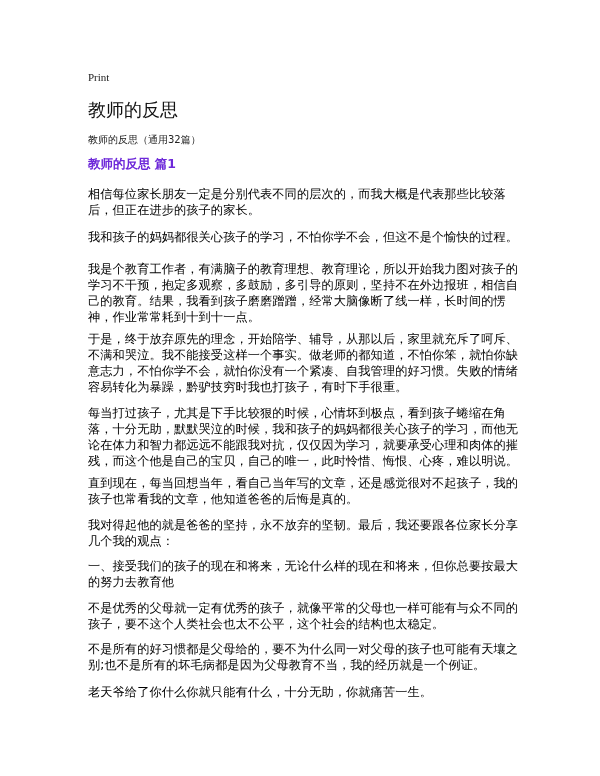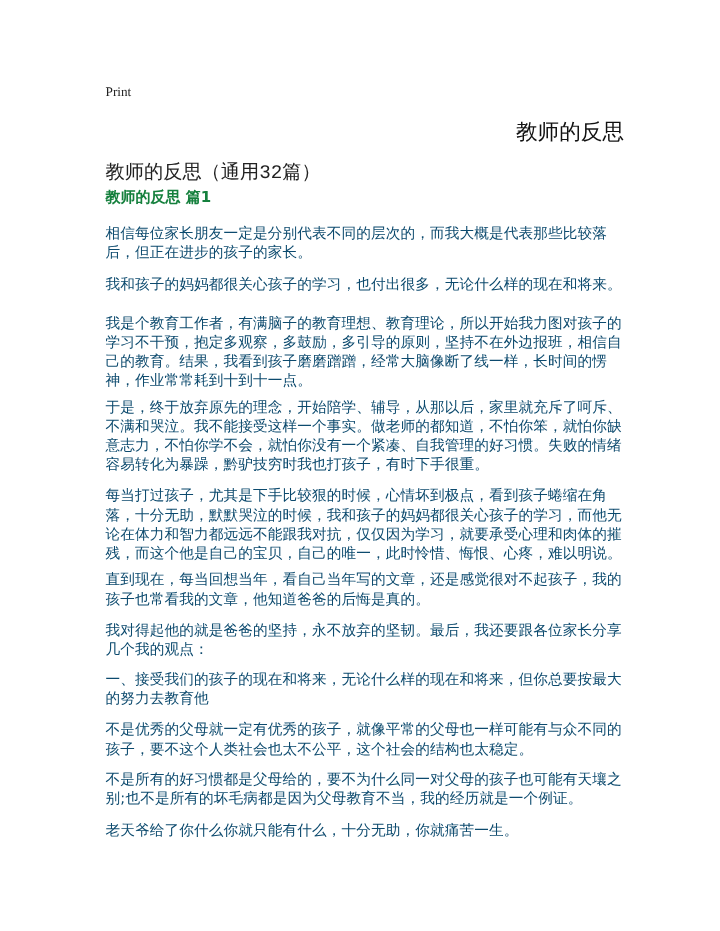--- a/index.html
+++ b/index.html
@@ -1,33 +1,33 @@
 <!DOCTYPE html>
 <html><head>
 <meta charset="utf-8">
 <style>
   html, body { margin:0; padding:0; background:#ffffff; }
   body { width:600px; height:776px; overflow:hidden; position:relative;
          font-family:"DejaVu Sans", sans-serif; color:#1a1a1a; }
   .print { position:absolute; left:88px; top:71px; font-family:"Liberation Serif", serif; font-size:11px; color:#222; }
-  .title { position:absolute; left:88px; width:432px; top:98px; text-align:right; font-size:18px; color:#111; }
-  .subtitle { position:absolute; left:88px; top:133px; font-size:16px; color:#222;font-family:Liberation Mono, monospace; }
-  .heading { position:absolute; left:88px; top:156px; font-size:12.5px; font-weight:bold; color:#15803d; }
-  .para { position:absolute; left:88px; width:432px; font-size:12.2px; line-height:16px; color:#0c4a6e; letter-spacing:0.1px; }
+  .title { position:absolute; left:88px; width:432px; top:98px; text-align:left; font-size:18px; color:#111; }
+  .subtitle { position:absolute; left:88px; top:133px; font-size:10px; color:#222; }
+  .heading { position:absolute; left:88px; top:156px; font-size:12.5px; font-weight:bold; color:#6d28d9; }
+  .para { position:absolute; left:88px; width:432px; font-size:12.2px; line-height:16px; color:#000000; letter-spacing:0.1px; }
 </style>
 </head>
 <body>
 
 <div class="print">Print</div>
 <div class="title">教师的反思</div>
 <div class="subtitle">教师的反思（通用32篇）</div>
 <div class="heading">教师的反思 篇1</div>
 
 <div class="para" style="top:186px">相信每位家长朋友一定是分别代表不同的层次的，而我大概是代表那些比较落后，但正在进步的孩子的家长。</div>
-<div class="para" style="top:229px">我和孩子的妈妈都很关心孩子的学习，也付出很多，无论什么样的现在和将来。</div>
+<div class="para" style="top:229px">我和孩子的妈妈都很关心孩子的学习，不怕你学不会，但这不是个愉快的过程。</div>
 <div class="para" style="top:261px">我是个教育工作者，有满脑子的教育理想、教育理论，所以开始我力图对孩子的学习不干预，抱定多观察，多鼓励，多引导的原则，坚持不在外边报班，相信自己的教育。结果，我看到孩子磨磨蹭蹭，经常大脑像断了线一样，长时间的愣神，作业常常耗到十到十一点。</div>
 <div class="para" style="top:331px">于是，终于放弃原先的理念，开始陪学、辅导，从那以后，家里就充斥了呵斥、不满和哭泣。我不能接受这样一个事实。做老师的都知道，不怕你笨，就怕你缺意志力，不怕你学不会，就怕你没有一个紧凑、自我管理的好习惯。失败的情绪容易转化为暴躁，黔驴技穷时我也打孩子，有时下手很重。</div>
 <div class="para" style="top:405px">每当打过孩子，尤其是下手比较狠的时候，心情坏到极点，看到孩子蜷缩在角落，十分无助，默默哭泣的时候，我和孩子的妈妈都很关心孩子的学习，而他无论在体力和智力都远远不能跟我对抗，仅仅因为学习，就要承受心理和肉体的摧残，而这个他是自己的宝贝，自己的唯一，此时怜惜、悔恨、心疼，难以明说。</div>
 <div class="para" style="top:475px">直到现在，每当回想当年，看自己当年写的文章，还是感觉很对不起孩子，我的孩子也常看我的文章，他知道爸爸的后悔是真的。</div>
 <div class="para" style="top:517px">我对得起他的就是爸爸的坚持，永不放弃的坚韧。最后，我还要跟各位家长分享几个我的观点：</div>
 <div class="para" style="top:558px">一、接受我们的孩子的现在和将来，无论什么样的现在和将来，但你总要按最大的努力去教育他</div>
 <div class="para" style="top:600px">不是优秀的父母就一定有优秀的孩子，就像平常的父母也一样可能有与众不同的孩子，要不这个人类社会也太不公平，这个社会的结构也太稳定。</div>
 <div class="para" style="top:641px">不是所有的好习惯都是父母给的，要不为什么同一对父母的孩子也可能有天壤之别;也不是所有的坏毛病都是因为父母教育不当，我的经历就是一个例证。</div>
 <div class="para" style="top:684px">老天爷给了你什么你就只能有什么，十分无助，你就痛苦一生。</div>
 

